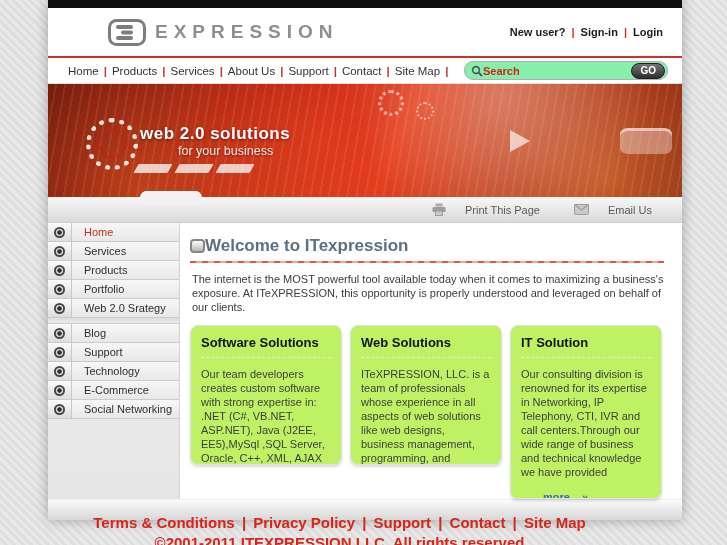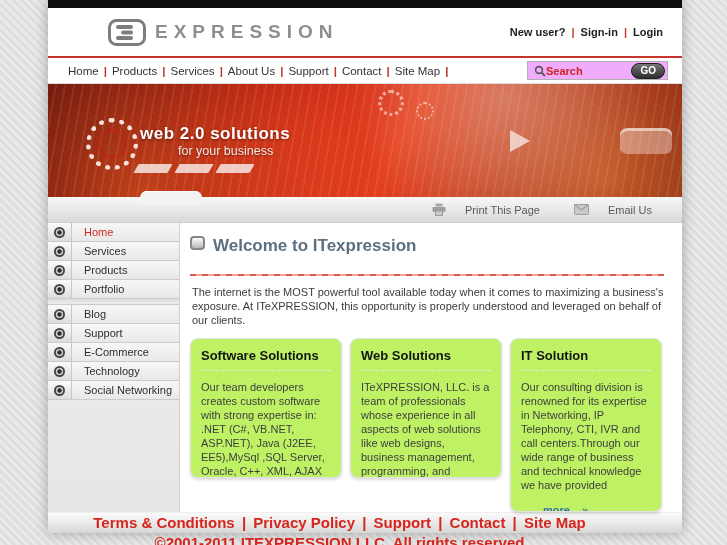--- a/index.html
+++ b/index.html
@@ -22,21 +22,21 @@
   .sep-red { color:#c5352c; font-weight:bold; }
 
   .redline { height:2px; background:#c5352c; }
 
   
   .navrow { height:26px; display:flex; align-items:center; justify-content:space-between; padding:0 14px 0 20px; border-bottom:1px solid #e0e0e0; background:#fff; }
   .nav { display:flex; align-items:center; }
   .nav a { font-size:11.5px; color:#333; text-decoration:none; margin:0 4px; }
   .nav a:first-child { margin-left:0; }
   .nav .sep-red { font-size:11.5px; margin:0 1px; }
-  .search { display:flex; align-items:center; border:1px solid #b0b0b0; border-radius:0; height:19px; width:141px; background:#f0abfc; padding:0 2px 0 6px; }
+  .search { display:flex; align-items:center; border:1px solid #b0b0b0; border-radius:9px; height:19px; width:204px; background:#86efac; padding:0 2px 0 6px; }
   .search input { border:none; outline:none; flex:1; min-width:20px; font-size:11px; font-weight:bold; font-family:"Liberation Sans",sans-serif; color:#cc2420; background:transparent; }
   .search input::placeholder { color:#cc2420; opacity:1; }
   .go-btn { background:linear-gradient(#767676,#2d2d2d); color:#fff; font-size:10px; font-weight:bold; border:1px solid #1f1f1f; border-radius:8px; padding:1px 8px 2px; cursor:pointer; font-family:"Liberation Sans",sans-serif; }
 
   
   .banner { position:relative; height:113px; overflow:hidden;
     background:
       radial-gradient(circle at 72% 12%, rgba(255,255,255,.30), transparent 32%),
       radial-gradient(circle at 88% 85%, rgba(255,150,60,.55), transparent 42%),
       radial-gradient(circle at 15% 95%, rgba(255,120,40,.45), transparent 38%),
@@ -66,21 +66,21 @@
   .sidebar { width:132px; background:linear-gradient(#efefef,#e6e6e6); border-right:1px solid #d2d2d2; }
   .side-item { display:flex; align-items:stretch; height:19px; border-bottom:1px solid #cbcbcb; background:linear-gradient(#f7f7f7,#e8e8e8); cursor:pointer; }
   .icon-cell { width:24px; border-right:1px solid #c8c8c8; display:flex; align-items:center; justify-content:center; background:linear-gradient(#fbfbfb,#dddddd); }
   .donut { width:11px; height:11px; border-radius:50%;
     background:radial-gradient(circle,#2e2e2e 24%,#cfcfcf 32%,#cfcfcf 44%,#454545 52%,#454545 100%); }
   .side-label { flex:1; display:flex; align-items:center; padding-left:12px; font-size:11px; color:#2e2e2e; }
   .side-item.active .side-label { color:#cc2a20; }
   .group-gap { height:6px; background:linear-gradient(#dcdcdc,#ececec); border-bottom:1px solid #cbcbcb; }
 
   .main { flex:1; background:#fff; padding:13px 14px 0 10px; }
-  .welcome { display:flex; gap:8px; padding-bottom:18px; }
+  .welcome { display:flex; align-items:center; padding-bottom:5px; }
   .welcome-icon { width:15px; height:14px; border-radius:4px; border:2px solid #868686; background:linear-gradient(#fdfdfd,#b9b9b9); }
   .welcome-title { font-size:17px; font-weight:bold; color:#5d7080; }
   .title-rule { height:2px; background:repeating-linear-gradient(90deg,#d95b50 0 6px,#f2a79e 6px 12px); margin-right:4px; }
   .intro { font-size:11px; color:#3b3b3b; line-height:14px; margin:9px 2px 11px 2px; }
   .columns { display:flex; gap:8px; align-items:flex-start; }
   .col { width:152px; background:#bef264; border:1px solid #e2e2e2; border-radius:8px; box-shadow:0 2px 3px rgba(0,0,0,.15); padding:9px 10px; height:140px; overflow:hidden; }
   .col.tall { height:174px; }
   .col h3 { font-size:13px; color:#141414; border-bottom:1px dashed #e6e6e6; padding-bottom:7px; margin-bottom:9px; }
   .col-body { font-size:11px; color:#3e3e3e; line-height:14px; }
   .more-link { display:inline-block; margin-top:12px; font-size:11px; font-weight:bold; color:#3a6ea5; text-decoration:none;margin-left:22px; }
@@ -201,44 +201,50 @@
             <span class="donut"></span>
           </span>
           <span class="side-label">Products</span>
         </div>
         <div class="side-item">
           <span class="icon-cell">
             <span class="donut"></span>
           </span>
           <span class="side-label">Portfolio</span>
         </div>
+        <div class="side-item">
+          <span class="icon-cell">
+            <span class="donut"></span>
+          </span>
+          <span class="side-label">Web 2.0 Srategy</span>
+        </div>
         <div class="group-gap"></div>
         <div class="side-item">
           <span class="icon-cell">
             <span class="donut"></span>
           </span>
           <span class="side-label">Blog</span>
         </div>
         <div class="side-item">
           <span class="icon-cell">
             <span class="donut"></span>
           </span>
           <span class="side-label">Support</span>
         </div>
         <div class="side-item">
           <span class="icon-cell">
             <span class="donut"></span>
           </span>
+          <span class="side-label">Technology</span>
+        </div>
+        <div class="side-item">
+          <span class="icon-cell">
+            <span class="donut"></span>
+          </span>
           <span class="side-label">E-Commerce</span>
-        </div>
-        <div class="side-item">
-          <span class="icon-cell">
-            <span class="donut"></span>
-          </span>
-          <span class="side-label">Technology</span>
         </div>
         <div class="side-item">
           <span class="icon-cell">
             <span class="donut"></span>
           </span>
           <span class="side-label">Social Networking</span>
         </div>
       </div>
     <div class="main">
       <div class="welcome">

